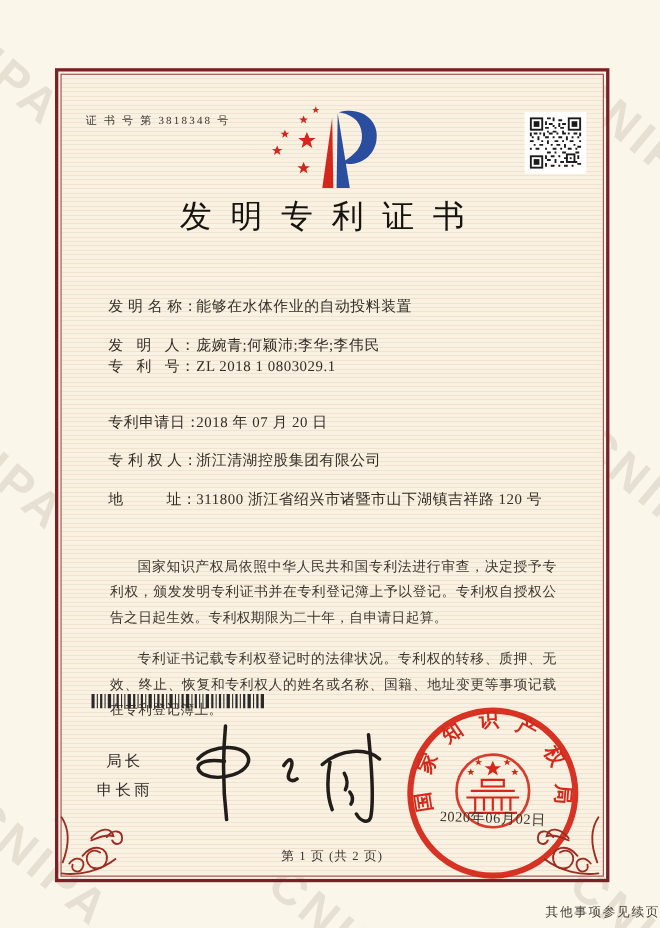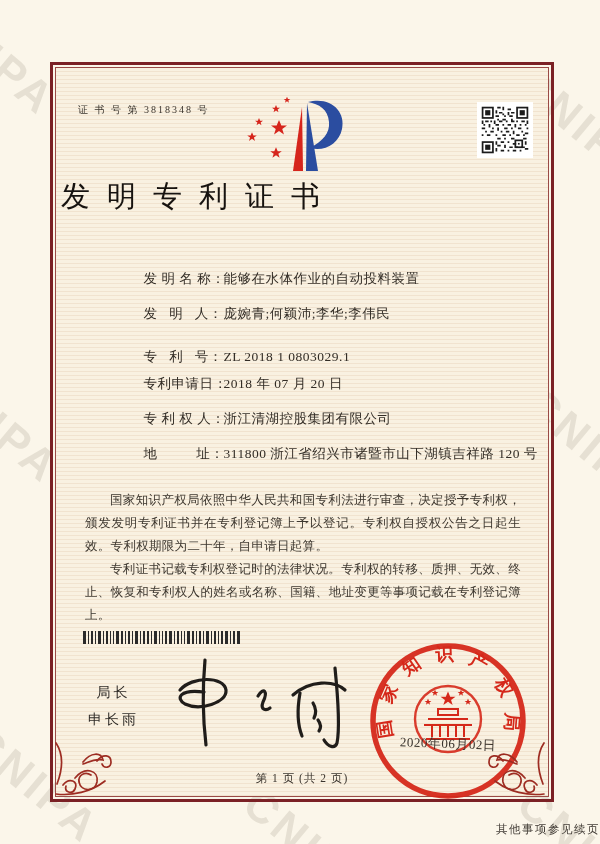--- a/index.html
+++ b/index.html
@@ -8,31 +8,31 @@
   .wm{position:absolute;font-family:"Liberation Sans","DejaVu Sans",sans-serif;
       font-weight:bold;font-size:44px;letter-spacing:4px;color:rgba(152,140,122,0.20);
       transform:rotate(40deg);transform-origin:left top;white-space:nowrap;pointer-events:none;}
   .border-outer{position:absolute;left:50px;top:62px;width:498px;height:734px;
       border:3px solid #7b2125;}
   .border-inner{position:absolute;left:2px;top:2px;right:2px;bottom:2px;
       border:1px solid #9a4a46;
       background:repeating-linear-gradient(0deg, rgba(198,152,112,0.16) 0 1px, rgba(0,0,0,0) 1px 4px),#f9f1e1;}
   .cert-no{position:absolute;left:78px;top:103px;font-size:10px;letter-spacing:2px;color:#3a342d;}
   .logo{position:absolute;left:245px;top:91px;}
-  .title{position:absolute;left:50px;top:177px;width:492px;text-align:left;
+  .title{position:absolute;left:50px;top:177px;width:492px;text-align:center;
       font-size:29px;letter-spacing:17px;padding-left:11px;box-sizing:border-box;color:#171310;}
   .qr{position:absolute;left:477px;top:102px;background:#ffffff;padding:3px;}
   .row{position:absolute;left:85px;font-size:13.5px;white-space:pre;color:#332d26;}
-  .lbl{display:inline-block;width:80px;white-space:pre;letter-spacing:0.5px;margin-left:45px;}
+  .lbl{display:inline-block;width:80px;white-space:pre;letter-spacing:0.5px;}
   .val{letter-spacing:0.5px;margin-top:28px;}
   .row2-lbl{letter-spacing:1px;}
   .grant-no{position:absolute;left:307px;}
   .paras{position:absolute;left:85px;top:489px;width:436px;font-size:12.5px;
       line-height:23px;text-align:justify;color:#3d372f;}
-  .paras p{margin:0;text-indent:2em;letter-spacing:0.3px;}
+  .paras p{margin:15px;text-indent:2em;letter-spacing:0.3px;}
   .barcode{position:absolute;left:83px;top:631px;}
   .signer{position:absolute;left:88px;top:679px;font-size:14px;letter-spacing:3px;line-height:27px;color:#2e2a26;text-align:center;}
   .signature{position:absolute;left:158px;top:648px;}
   .seal{position:absolute;left:367px;top:641px;}
   .flourish{position:absolute;}
   .fl-left{left:53px;bottom:47px;}
   .fl-right{right:53px;bottom:47px;transform:scaleX(-1);}
   .page-no{position:absolute;left:50px;top:771px;width:504px;text-align:center;
       font-size:11.5px;letter-spacing:1px;color:#3a342d;}
   .cont-note{position:absolute;left:0;top:822px;width:600px;text-align:right;
@@ -99,21 +99,21 @@
     <rect x="22" y="22" width="1" height="1" fill="#1b1b1b"></rect>
     <path fill="#1b1b1b" d="M10 1h2v1h-2z M13 1h1v2h-1z M16 2h2v1h-2z M9 3h1v2h-1z M11 4h2v1h-2z M16 4h1v2h-1z M18 4h2v1h-2z M13 5h1v1h-1z M9 6h2v1h-2z M14 6h1v1h-1z M17 6h2v1h-2z M10 8h1v1h-1z M13 8h2v1h-2z M18 8h1v1h-1z M1 9h1v2h-1z M3 9h2v1h-2z M6 9h1v1h-1z M8 9h1v2h-1z M11 9h2v1h-2z M15 9h1v1h-1z M18 9h2v1h-2z M21 9h1v1h-1z M24 9h2v1h-2z M27 9h1v2h-1z M2 11h1v1h-1z M5 11h1v2h-1z M9 11h2v1h-2z M13 11h1v1h-1z M16 11h2v1h-2z M20 11h1v2h-1z M23 11h1v1h-1z M26 11h1v1h-1z M1 13h2v1h-2z M7 13h1v1h-1z M10 13h1v2h-1z M14 13h2v1h-2z M18 13h1v1h-1z M22 13h2v1h-2z M27 13h1v1h-1z M3 15h1v1h-1z M6 15h2v1h-2z M12 15h1v1h-1z M15 15h2v1h-2z M19 15h1v2h-1z M24 15h1v1h-1z M26 16h2v1h-2z M1 17h1v1h-1z M4 17h2v1h-2z M9 17h1v1h-1z M13 17h2v1h-2z M17 17h1v1h-1z M21 17h2v1h-2z M25 17h1v1h-1z M10 19h2v1h-2z M14 19h1v1h-1z M18 19h2v1h-2z M25 19h2v1h-2z M9 21h1v2h-1z M12 21h2v1h-2z M16 21h1v1h-1z M19 22h2v1h-2z M26 21h1v2h-1z M10 23h2v1h-2z M14 23h1v2h-1z M17 24h2v1h-2z M21 24h1v1h-1z M24 24h2v1h-2z M9 25h1v2h-1z M12 26h2v1h-2z M16 26h1v1h-1z M19 26h2v1h-2z M23 26h1v1h-1z M26 25h2v1h-2z"></path>
   </svg>
 
   <div class="row" style="top:254px;">
     <span class="lbl">发 明 名 称：</span><span class="val">能够在水体作业的自动投料装置</span>
   </div>
   <div class="row" style="top:289px;">
     <span class="lbl">发   明   人：</span><span class="val">庞婉青;何颖沛;李华;李伟民</span>
   </div>
-  <div class="row" style="top:332px;">
+  <div class="row" style="top:308px;">
     <span class="lbl">专   利   号：</span><span class="val">ZL 2018 1 0803029.1</span>
   </div>
   <div class="row" style="top:359px;">
     <span class="lbl">专利申请日：</span><span class="val">2018 年 07 月 20 日</span>
   </div>
   <div class="row" style="top:394px;font-family:Liberation Serif, serif;">
     <span class="lbl">专 利 权 人：</span><span class="val">浙江清湖控股集团有限公司</span>
   </div>
   <div class="row" style="top:429px;">
     <span class="lbl">地          址：</span><span class="val">311800 浙江省绍兴市诸暨市山下湖镇吉祥路 120 号</span>

